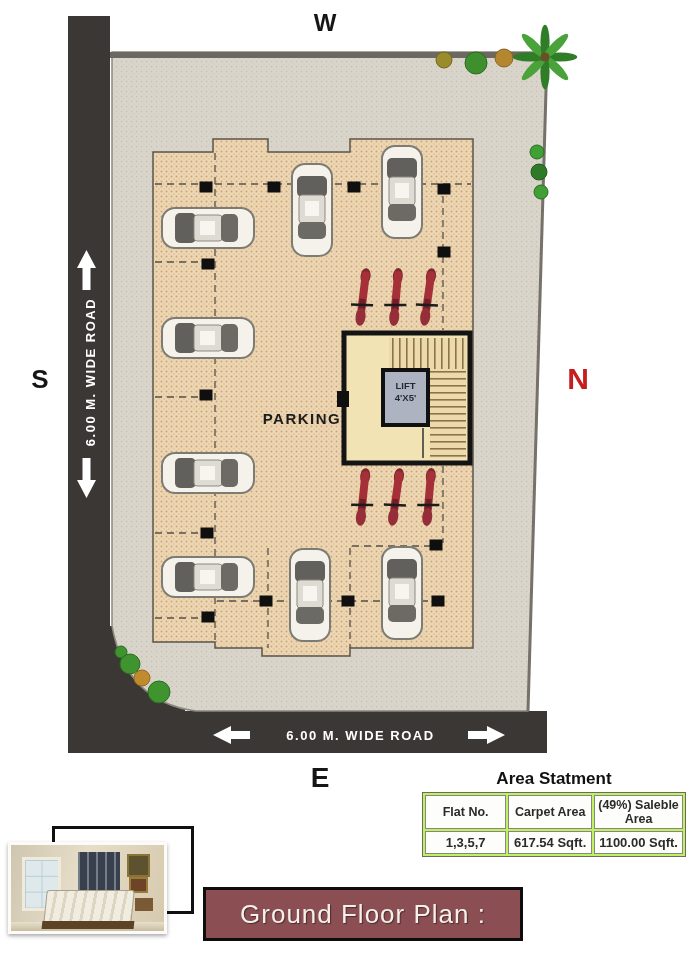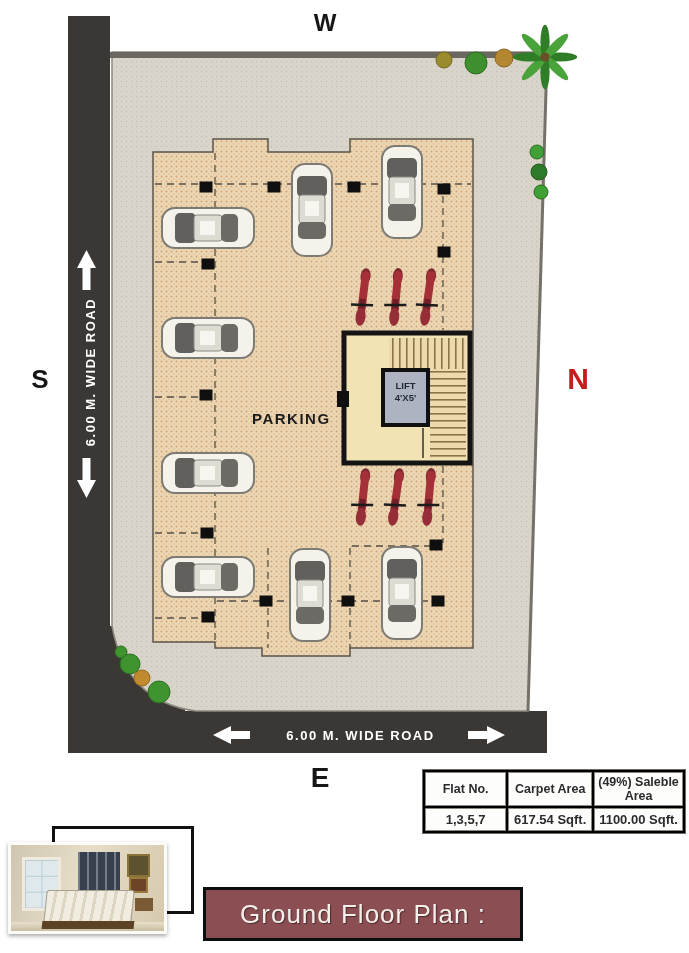--- a/index.html
+++ b/index.html
@@ -5,28 +5,28 @@
   html,body{margin:0;padding:0;background:#ffffff;}
   #sheet{position:relative;width:689px;height:953px;background:#ffffff;overflow:hidden;
          font-family:"Liberation Sans",sans-serif;}
   .abs{position:absolute;}
   .lbl{font-family:"Liberation Sans",sans-serif;font-weight:bold;color:#161616;line-height:1;}
   .compass{text-align:center;}
   #compass-n{color:#c41e1e;}
   .roadlbl{color:#ffffff;font-weight:bold;font-size:13px;letter-spacing:1.5px;white-space:nowrap;}
   #road-left-label{left:90px;top:372px;transform:translate(-50%,-50%) rotate(-90deg);}
   #road-bottom-label{left:253px;top:728px;width:215px;text-align:center;}
-  #parking-label{left:252px;top:411px;width:100px;font-size:15px;
+  #parking-label{left:252px;top:411px;width:100px;text-align:center;font-size:15px;
                  letter-spacing:1.5px;color:#1c1c1c;}
   #lift-label{left:383px;top:380px;width:45px;text-align:center;font-size:9.5px;
               color:#1e2a38;font-weight:bold;line-height:1.25;}
   
   #area-block{left:422px;top:769px;width:264px;}
   #area-title{text-align:center;font-size:17px;font-weight:bold;color:#111;margin:0 0 3px 0;}
-  #area-table{width:100%;border-collapse:separate;border-spacing:2px;background:#000000;
+  #area-table{width:100%;border-collapse:separate;border-spacing:2px;background:#bef264;
               border:1.5px solid #6e6a62;}
   #area-table th,#area-table td{border:1.4px solid #8a867e;background:#fdfdfc;color:#2b2b2b;
               text-align:center;vertical-align:middle;padding:1px 2px;}
   #area-table th{font-size:12.5px;font-weight:bold;height:30px;}
   #area-table td{font-size:13px;font-weight:bold;height:19px;}
   
   #footer-plate{left:203px;top:887px;width:314px;height:48px;background:#8b4e52;
                 border:3px solid #0d0d0d;display:flex;align-items:center;justify-content:center;}
   #footer-title{color:#f5f0ec;font-size:26px;font-weight:normal;letter-spacing:1px;
                 text-shadow:1px 1px 1px rgba(0,0,0,.45);}
@@ -208,20 +208,21 @@
   <div class="abs roadlbl" id="road-bottom-label">6.00 M. WIDE  ROAD</div>
 
   <div class="abs lbl" id="parking-label">PARKING</div>
 
   <div class="abs" id="lift-label">
     <span style="display:block">LIFT</span>
     <span style="display:block">4'X5'</span>
   </div>
 
   <div class="abs" id="area-block">
+    <div id="area-title">Area Statment</div>
     <table id="area-table">
       <thead>
         <tr>
           <th style="width:32%">Flat No.</th>
           <th style="width:33%">Carpet Area</th>
           <th style="width:35%">(49%) Saleble Area</th>
         </tr>
       </thead>
       <tbody>
         <tr>

